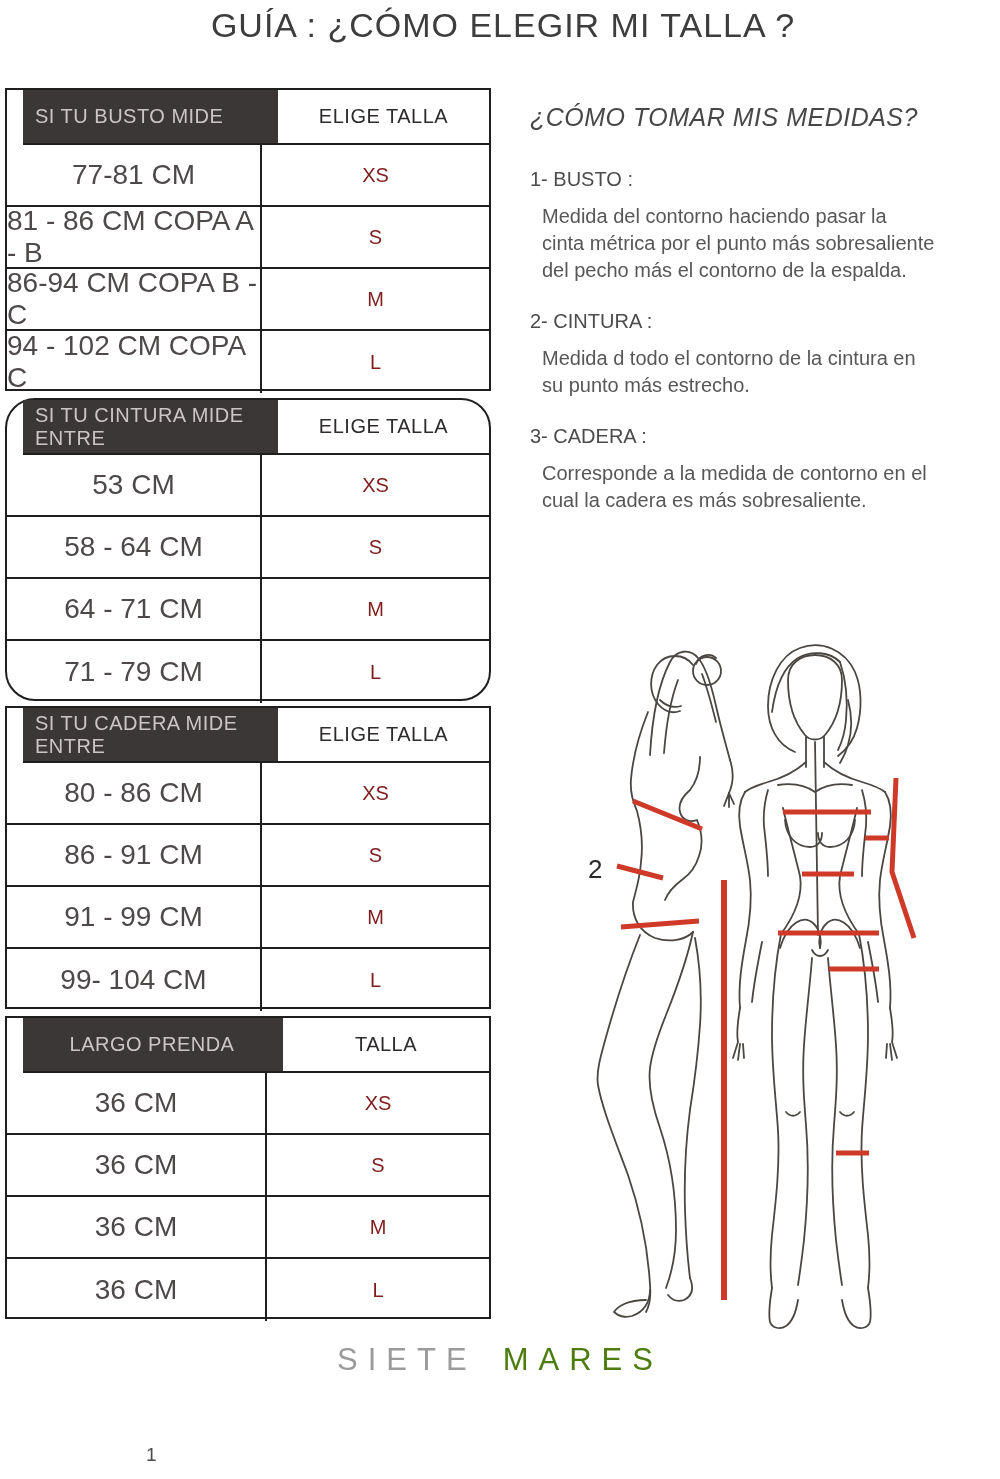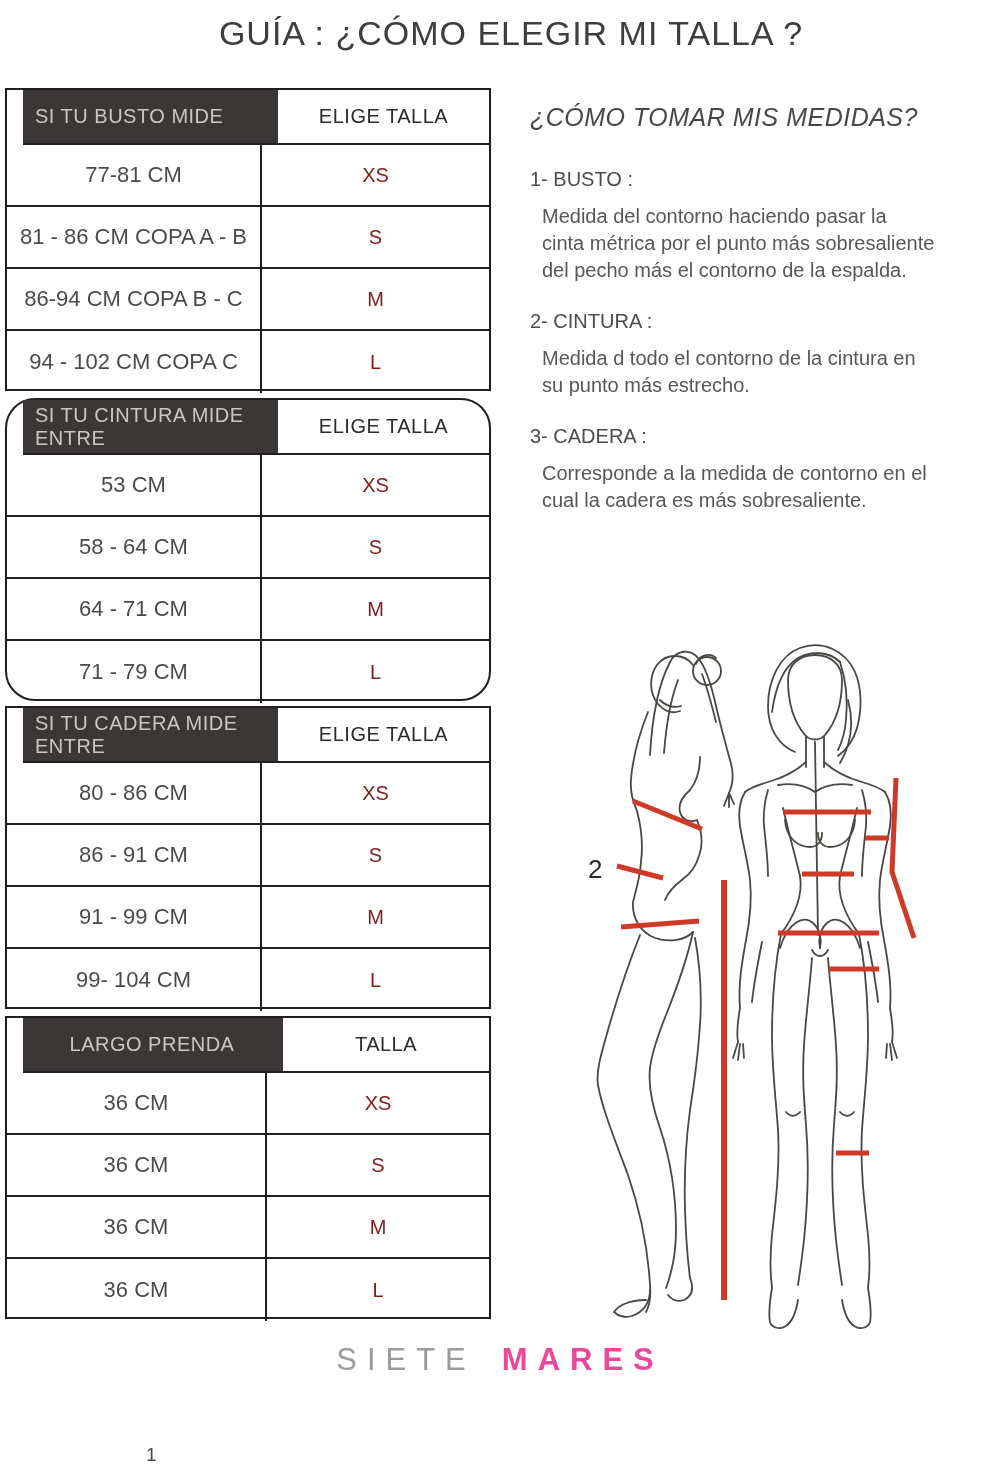--- a/index.html
+++ b/index.html
@@ -3,38 +3,38 @@
 <meta charset="utf-8">
 <style>
   html,body{margin:0;padding:0;background:#ffffff;}
   .page{
     position:relative;width:1000px;height:1479px;background:#ffffff;overflow:hidden;
     font-family:"Liberation Sans", sans-serif;color:#3d3d3d;
   }
   
   .title{
     position:absolute;top:6px;left:0;width:940px;text-align:center;
-    font-size:34px;font-weight:400;letter-spacing:1px;color:#3d3d3d;margin:8px;padding-left:33px;
+    font-size:34px;font-weight:400;letter-spacing:1px;color:#3d3d3d;margin:0;padding-left:33px;
   }
   
   .size-table{
     position:absolute;left:5px;width:486px;height:303px;
     border:2px solid #1f1f1f;box-sizing:border-box;background:#fff;
   }
   .size-table.t1{top:88px;}
   .size-table.t2{top:398px;border-radius:30px;}
   .size-table.t3{top:706px;}
   .size-table.t4{top:1016px;}
   .thead{display:flex;height:55px;box-sizing:border-box;border-bottom:2px solid #1f1f1f;margin-left:16px;}
   .trow{display:flex;height:62px;box-sizing:border-box;border-bottom:2px solid #1f1f1f;}
   .trow:last-child{border-bottom:none;}
   .cell-l{
     width:255px;box-sizing:border-box;border-right:2px solid #1f1f1f;
     display:flex;align-items:center;justify-content:center;
-    font-size:22px;color:#4d4949;
+    font-size:28px;color:#4d4949;
   }
   .t4 .cell-l{width:260px;}
   .cell-r{
     flex:1;display:flex;align-items:center;justify-content:center;
     font-size:20px;color:#7f1d1d;
   }
   .thead .cell-l{
     background:#3b3737;border-right:2px solid #3b3737;
     justify-content:flex-start;padding-left:12px;
     color:#ccc5c5;font-size:20px;letter-spacing:0.5px;
@@ -57,21 +57,21 @@
   .sketch{fill:none;stroke:#4a4642;stroke-width:1.8;stroke-linecap:round;stroke-linejoin:round;}
   .red{fill:none;stroke:#cf3a28;stroke-width:5;stroke-linecap:butt;}
   .redthick{fill:none;stroke:#cf3a28;stroke-width:6;}
   .fig-label{font-family:"Liberation Sans",sans-serif;font-size:26px;fill:#2b2b2b;}
   
   .logo{
     position:absolute;top:1342px;left:0;width:1000px;text-align:center;
     font-size:31px;letter-spacing:10px;white-space:nowrap;
   }
   .logo .light{color:#9b9b9b;font-weight:400;margin-right:26px;}
-  .logo .dark{color:#ec4899;font-weight:700;}
+  .logo .dark{color:#4d7c0f;font-weight:400;}
   
   .page-num{position:absolute;left:146px;top:1444px;font-size:19px;color:#4a4a4a;}
 </style>
 </head>
 <body>
 
 <div class="page">
 
   <h1 class="title">GUÍA :  ¿CÓMO ELEGIR MI TALLA ?</h1>
 

